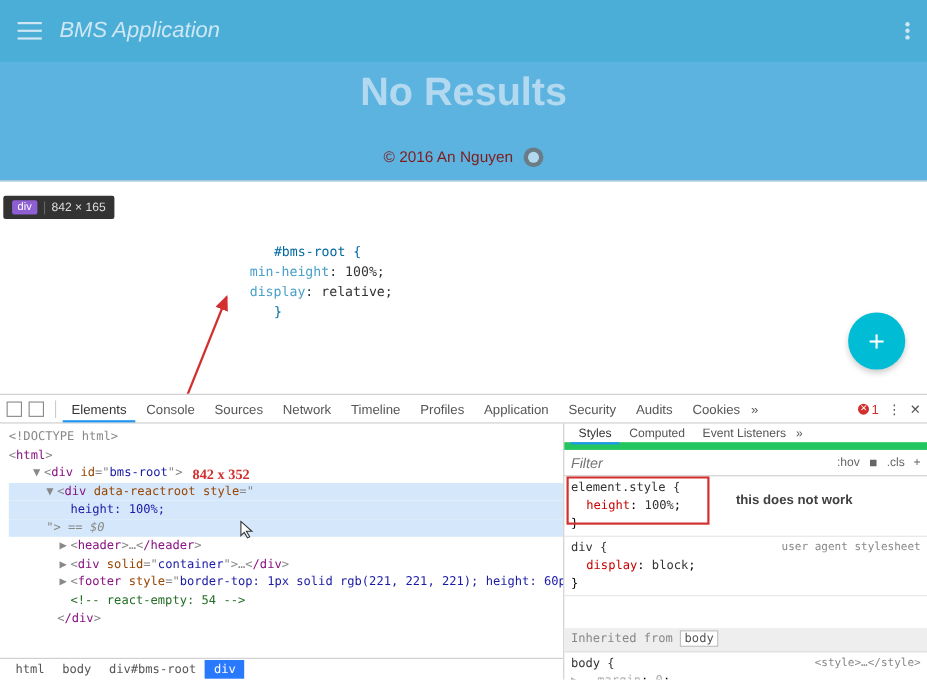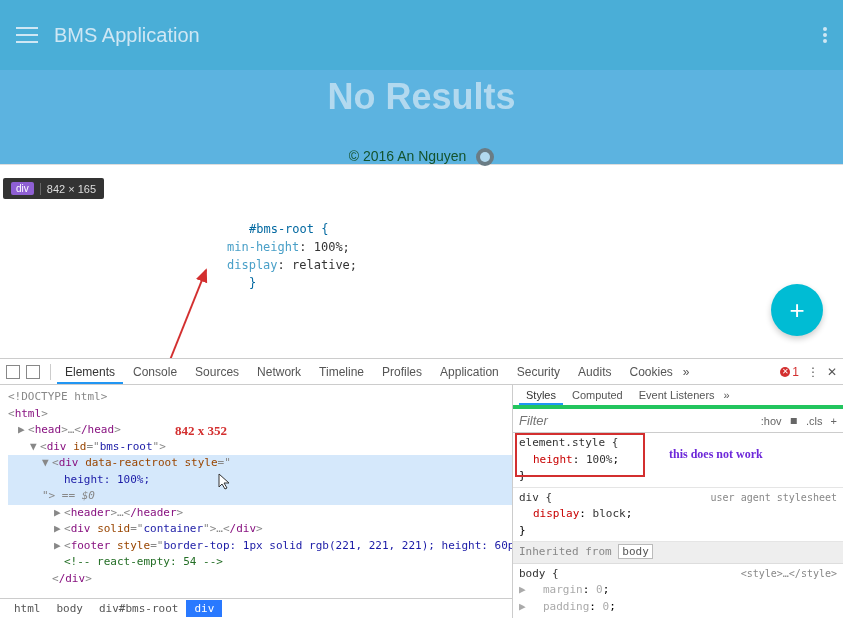--- a/index.html
+++ b/index.html
@@ -1,27 +1,27 @@
 <!DOCTYPE html>
 <html><head>
 <meta charset="utf-8">
 <style>
 * { margin: 0; padding: 0; box-sizing: border-box; }
 body { font-family: -apple-system, BlinkMacSystemFont, "Segoe UI", Arial, sans-serif; font-size: 12px; width: 843px; height: 618px; overflow: hidden; background: #fff; position: relative; }
 
 
 .app-top { height: 165px; background: #5cb3e0; position: relative; border-bottom: 1px solid #ddd; }
-.app-header { height: 70px; background: #4aaed7; display: flex; align-items: center; padding: 0 16px; color: #fff; justify-content: space-between; }
+.app-header { height: 56px; background: #4aaed7; display: flex; align-items: center; padding: 0 16px; color: #fff; justify-content: space-between; font-style: italic; }
 .hamburger { width: 22px; height: 16px; display: flex; flex-direction: column; justify-content: space-between; cursor: pointer; }
 .hamburger span { height: 2px; background: #cfe7f4; }
 .app-title { font-size: 20px; font-weight: 400; color: #cfe7f4; margin-left: 16px; flex: 1; }
 .app-dots { width: 4px; height: 16px; display: flex; flex-direction: column; justify-content: space-between; }
 .app-dots span { width: 4px; height: 4px; border-radius: 50%; background: #cfe7f4; }
 .no-results { text-align: center; font-size: 36px; font-weight: 700; color: #b2d9ef; margin-top: 6px; }
-.footer-line { text-align: center; color: #14532d; font-size: 14px; margin-top: 30px; }
+.footer-line { text-align: center; color: #7f1d1d; font-size: 14px; margin-top: 30px; }
 .footer-line .gh { display: inline-block; width: 18px; height: 18px; border-radius: 50%; background: #6a7c85; vertical-align: middle; margin-left: 6px; position: relative; }
 .footer-line .gh::after { content: ""; position: absolute; left: 4px; top: 4px; width: 10px; height: 10px; border-radius: 50%; background: #b2d9ef; }
 
 
 .badge { position: absolute; top: 178px; left: 3px; background: #333; color: #ddd; font-size: 11px; padding: 4px 8px; border-radius: 2px; display: flex; align-items: center; gap: 6px; }
 .badge .tag { background: #8e5fd3; color: #fff; padding: 1px 5px; border-radius: 2px; font-size: 10px; }
 .badge .sep { width: 1px; height: 12px; background: #666; }
 
 
 .css-snip { position: absolute; top: 220px; left: 203px; width: 175px; font-family: Consolas, monospace; font-size: 12px; line-height: 1.5; color: #333; }
@@ -59,40 +59,40 @@
 .dom-tree .hl { background: #d5e8fb; }
 .dom-tree .red-dim { position: absolute; color: #d32f2f; font-weight: bold; font-size: 13px; font-family: Liberation Serif, serif; }
 .dom-tree .cursor { position: absolute; }
 
 .breadcrumb { height: 20px; border-top: 1px solid #ccc; display: flex; align-items: center; padding: 0 6px; font-size: 11px; color: #555; gap: 0; }
 .breadcrumb span { padding: 2px 8px; cursor: pointer; }
 .breadcrumb span.sel { background: #2979ff; color: #fff; }
 
 
 .styles-panel { width: 330px; display: flex; flex-direction: column; font-size: 11px; }
-.sp-tabs { height: 24px; display: flex; align-items: center; border-bottom: 4px solid #22c55e; padding: 0 6px; gap: 2px; color: #555; }
+.sp-tabs { height: 24px; display: flex; align-items: center; border-bottom: 7px solid #22c55e; padding: 0 6px; gap: 2px; color: #555; }
 .sp-tabs .tab { padding: 3px 7px; cursor: pointer; }
 .sp-tabs .tab.active { border-bottom: 2px solid #2196f3; margin-bottom: -1px; padding-bottom: 2px; color: #333; }
 .sp-filter { height: 24px; display: flex; align-items: center; border-bottom: 1px solid #ccc; padding: 0 6px; gap: 8px; color: #777; }
 .sp-filter input { border: none; outline: none; flex: 1; font-size: 13px; color: #999; font-style: italic; }
 .sp-filter .r { display: flex; align-items: center; gap: 8px; color: #666; }
 .sp-filter .pin { transform: rotate(45deg); }
 
 .sp-body { flex: 1; overflow: hidden; font-family: Consolas, monospace; line-height: 1.5; }
 .rule { border-bottom: 1px solid #e5e5e5; padding: 2px 6px; position: relative; }
 .rule .sel { color: #333; }
 .rule .src { float: right; color: #888; font-size: 10px; }
 .rule .prop { color: #c80000; margin-left: 14px; }
 .rule .val { color: #333; }
 .rule .dimmed .prop, .rule .dimmed .val { color: #aaa; }
 .rule .tri-dim { color: #aaa; display: inline-block; width: 10px; }
 .rule .str { color: #1a1aa6; }
 .redbox { position: absolute; border: 2px solid #d32f2f; pointer-events: none; }
-.red-note { position: absolute; color: #6d28d9; font-weight: bold; font-size: 12px; font-family: Liberation Serif, serif; }
-.inherit-hdr { background: #eee; color: #888; padding: 2px 6px; border-bottom: 1px solid #ddd; }
+.red-note { position: absolute; color: #404040; font-weight: bold; font-size: 12px; font-family: Liberation Sans, sans-serif; }
+.inherit-hdr { background: #eee; color: #888; padding: 2px 6px; border-bottom: 1px solid #ddd; margin-top: 29px; }
 .inherit-hdr .body-link { border: 1px solid #bbb; padding: 0 3px; color: #555; background: #fff; }
 
 </style>
 </head>
 <body>
 
 <div class="app-top">
   <div class="app-header">
     <div class="hamburger">
         <span></span>
@@ -167,21 +167,20 @@
   <div class="dt-body">
 
     <div class="dom-panel">
       <div class="dom-tree">
         <div class="red-dim" style="top:36px;left:175px">842 x 352</div>
         <svg class="cursor" style="top:88px;left:218px" width="14" height="18">
             <path d="M1,1 L1,14 L4,11 L7,16 L9,15 L6,10 L11,10 Z" fill="#fff" stroke="#333" stroke-width="1"></path>
           </svg>
         <div class="n"><span>&lt;!DOCTYPE html&gt;</span></div>
         <div class="n">&lt;<span class="tagc">html</span>&gt;</div>
-        <div class="n" style="padding-left:10px"><span class="tri">▶</span>&lt;<span class="tagc">head</span>&gt;…&lt;<span class="tagc">/head</span>&gt;</div>
         <div class="n" style="padding-left:22px"><span class="tri">▼</span>&lt;<span class="tagc">div</span> <span class="attr">id</span>="<span class="attv">bms-root</span>"&gt;</div>
         <div class="n hl" style="padding-left:34px"><span class="tri">▼</span>&lt;<span class="tagc">div</span> <span class="attr">data-reactroot</span> <span class="attr">style</span>="</div>
         <div class="n hl" style="padding-left:56px"><span class="attv">height: 100%;</span></div>
         <div class="n hl" style="padding-left:34px"><span style="color:#888;font-style:italic">"&gt; == $0</span></div>
         <div class="n" style="padding-left:46px"><span class="tri">▶</span>&lt;<span class="tagc">header</span>&gt;…&lt;<span class="tagc">/header</span>&gt;</div>
         <div class="n" style="padding-left:46px"><span class="tri">▶</span>&lt;<span class="tagc">div</span> <span class="attr">solid</span>="<span class="attv">container</span>"&gt;…&lt;<span class="tagc">/div</span>&gt;</div>
         <div class="n" style="padding-left:46px"><span class="tri">▶</span>&lt;<span class="tagc">footer</span> <span class="attr">style</span>="<span class="attv">border-top: 1px solid rgb(221, 221, 221); height: 60px; line-height: 60px; background-color: white;</span>"&gt;…&lt;&gt;</div>
         <div class="n" style="padding-left:56px"><span class="com">&lt;!-- react-empty: 54 --&gt;</span></div>
         <div class="n" style="padding-left:44px">&lt;<span class="tagc">/div</span>&gt;</div>
 

